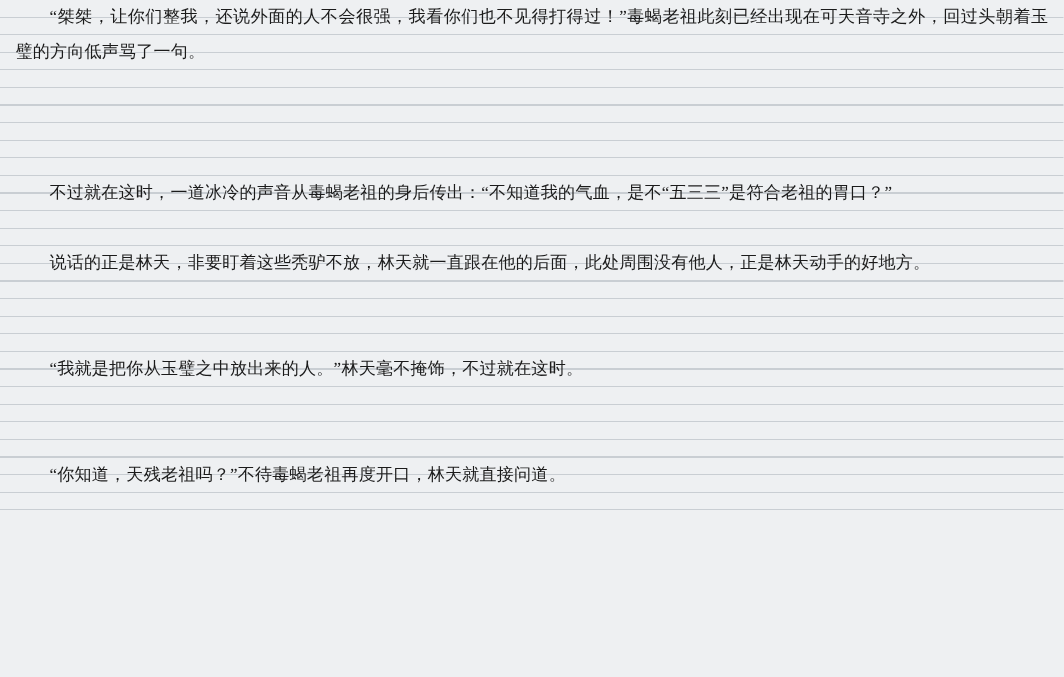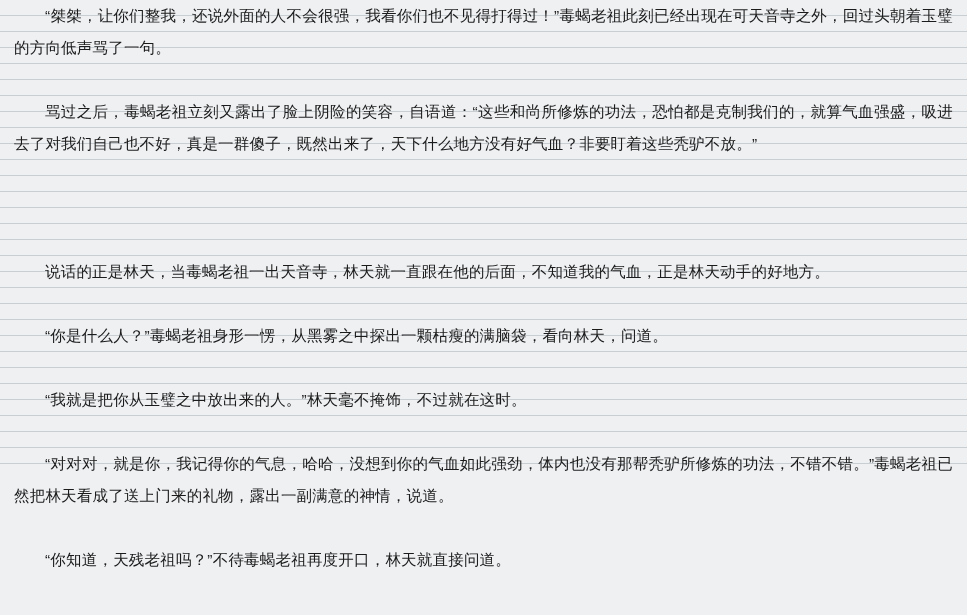--- a/index.html
+++ b/index.html
@@ -20,20 +20,21 @@
     height: 467px;
     background-color: #eef0f2;
     background-image: repeating-linear-gradient(
       to bottom,
       #eef0f2 0px,
       #eef0f2 15px,
       #c9ced3 15px,
       #c9ced3 16px
     );
     box-sizing: border-box;
+    font-family: Liberation Serif, serif;
   }
   #content {
     position: relative;
     padding: 0 14px;
     box-sizing: border-box;
   }
   p.para {
     margin: 0;
     font-size: 15.5px;
     line-height: 32px;
@@ -55,35 +56,33 @@
 </style>
 </head>
 <body>
 
 <div id="page">
   <div id="content">
 
     <p class="para first">“桀桀，让你们整我，还说外面的人不会很强，我看你们也不见得打得过！”毒蝎老祖此刻已经出现在可天音寺之外，回过头朝着玉璧的方向低声骂了一句。</p>
     <p class="spacer">&nbsp;</p>
 
-    <p class="para">骂过之后，毒蝎老祖立刻又露出了脸上阴险的笑容，自语道：“这些和尚所修炼的功法，恐怕都是克制我们的，就算气血强盛，吸进去了对我们自己也不好，真是一群傻子，既然出来了，天下什么地方没有好气血？非要盯着这些秃驴不放。”</p>
     <p class="spacer">&nbsp;</p>
 
     <p class="spacer">&nbsp;</p>
 
+    <p class="para">不过就在这时，一道冰冷的声音从毒蝎老祖的身后传出：“不知道我的气血，是不“五三三”是符合老祖的胃口？”</p>
     <p class="spacer">&nbsp;</p>
 
-    <p class="para">说话的正是林天，当毒蝎老祖一出天音寺，林天就一直跟在他的后面，不知道我的气血，正是林天动手的好地方。</p>
+    <p class="para">说话的正是林天，非要盯着这些秃驴不放，林天就一直跟在他的后面，此处周围没有他人，正是林天动手的好地方。</p>
     <p class="spacer">&nbsp;</p>
 
-    <p class="para">“你是什么人？”毒蝎老祖身形一愣，从黑雾之中探出一颗枯瘦的满脑袋，看向林天，问道。</p>
     <p class="spacer">&nbsp;</p>
 
     <p class="para">“我就是把你从玉璧之中放出来的人。”林天毫不掩饰，不过就在这时。</p>
     <p class="spacer">&nbsp;</p>
 
-    <p class="para">“对对对，就是你，我记得你的气息，哈哈，没想到你的气血如此强劲，体内也没有那帮秃驴所修炼的功法，不错不错。”毒蝎老祖已然把林天看成了送上门来的礼物，露出一副满意的神情，说道。</p>
     <p class="spacer">&nbsp;</p>
 
     <p class="para">“你知道，天残老祖吗？”不待毒蝎老祖再度开口，林天就直接问道。</p>
 
   </div>
 </div>
 
 </body></html>

